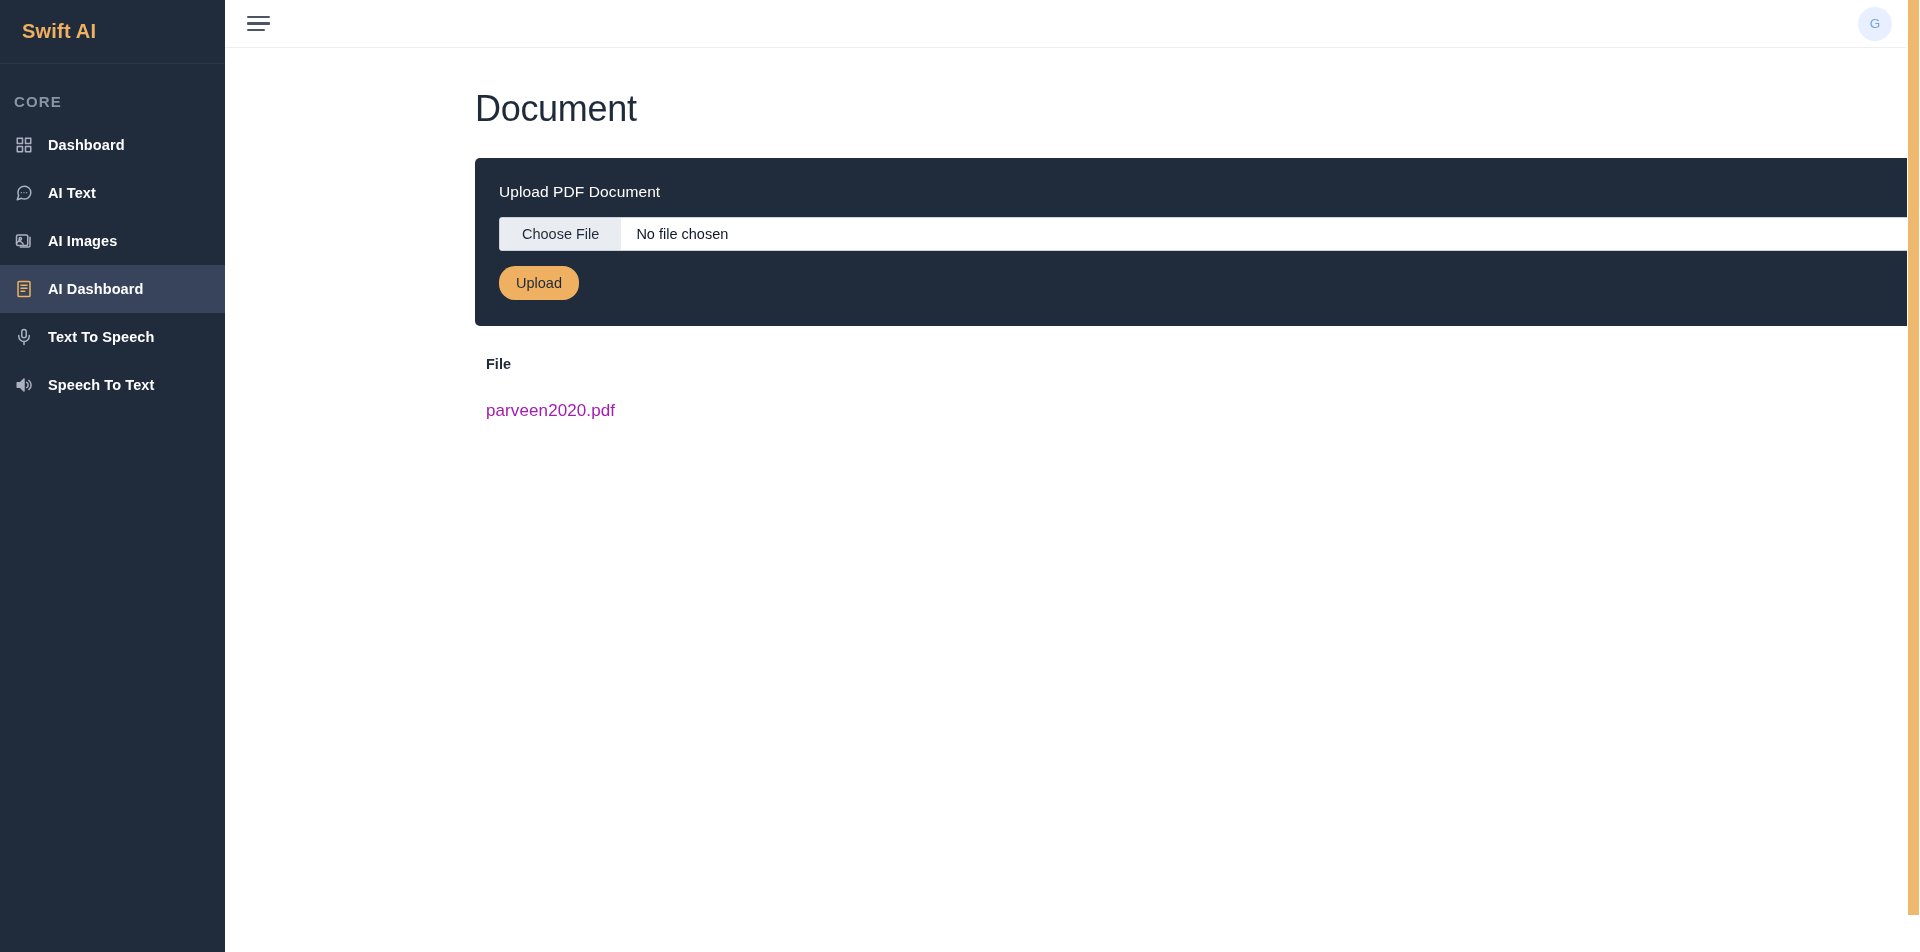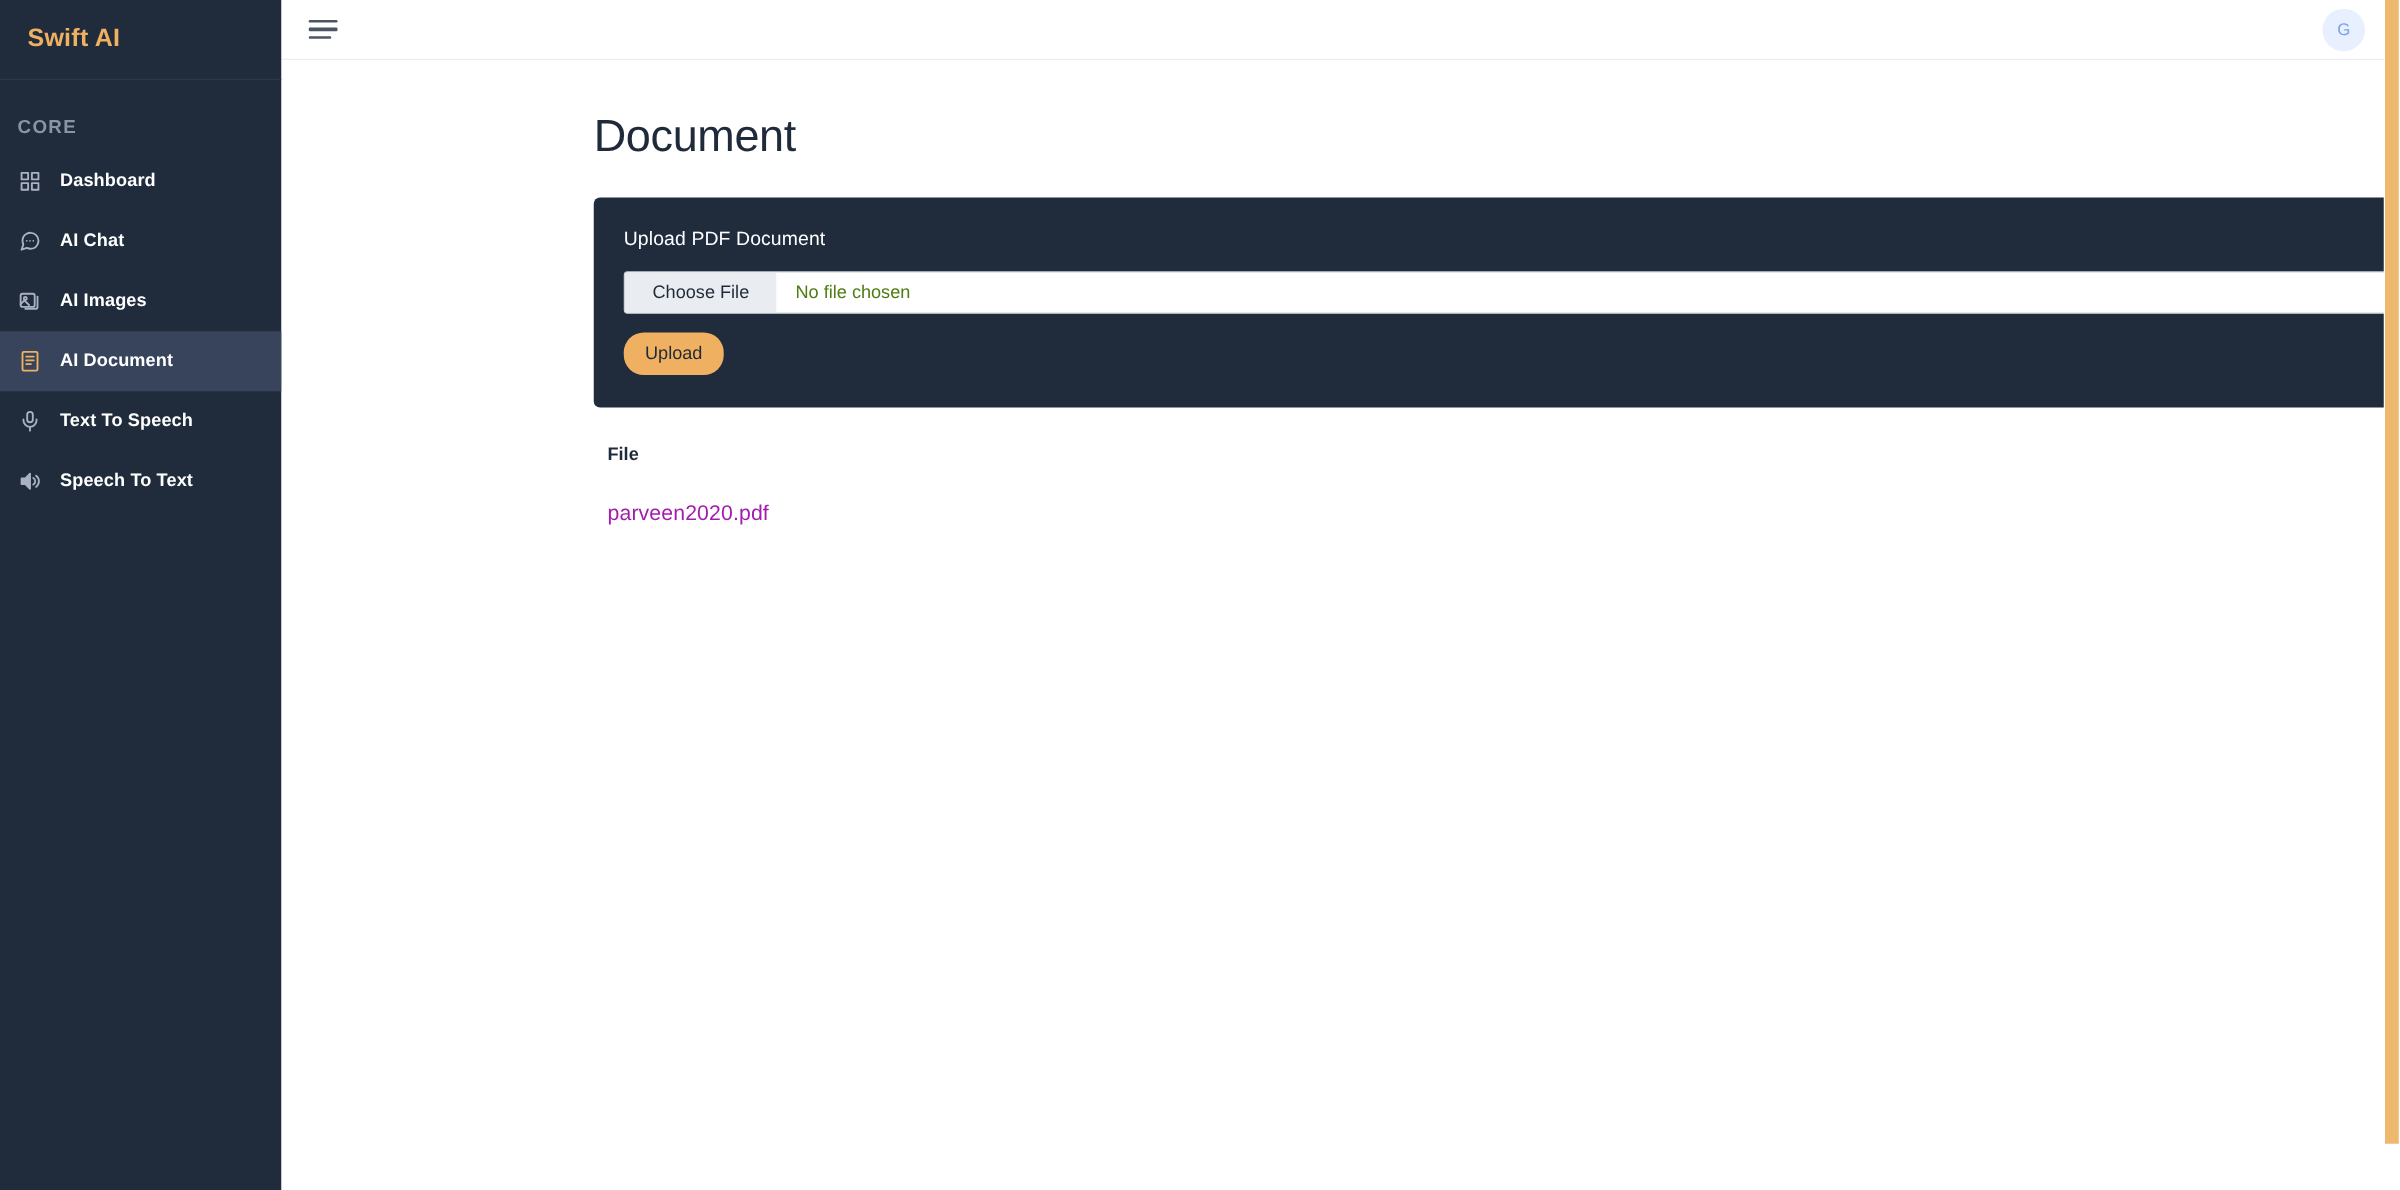--- a/index.html
+++ b/index.html
@@ -207,21 +207,21 @@
     border-right: 1px solid #ffffff;
     white-space: nowrap;
     cursor: pointer;
   }
 
   #file-chosen-label {
     display: flex;
     align-items: center;
     padding-left: 14px;
     font-size: 14.5px;
-    color: #4d7c0f;
+    color: #0f172a;
     white-space: nowrap;
   }
 
   #upload-button {
     background: #efb161;
     color: #1f2937;
     border: none;
     border-radius: 16px;
     font-family: "Liberation Sans", sans-serif;
     font-size: 14.5px;
@@ -305,21 +305,21 @@
 
     <div class="nav-item">
       <span class="nav-icon">
         <svg width="18" height="18" viewBox="0 0 24 24" fill="none" stroke="currentColor" stroke-width="2" stroke-linecap="round" stroke-linejoin="round">
           <path d="M21 11.5a8.38 8.38 0 0 1-.9 3.8 8.5 8.5 0 0 1-7.6 4.7 8.38 8.38 0 0 1-3.8-.9L3 21l1.9-5.7a8.38 8.38 0 0 1-.9-3.8 8.5 8.5 0 0 1 4.7-7.6 8.38 8.38 0 0 1 3.8-.9h.5a8.48 8.48 0 0 1 8 8v.5z"></path>
           <circle cx="8.5" cy="11.5" r="0.9" fill="currentColor" stroke="none"></circle>
           <circle cx="12" cy="11.5" r="0.9" fill="currentColor" stroke="none"></circle>
           <circle cx="15.5" cy="11.5" r="0.9" fill="currentColor" stroke="none"></circle>
         </svg>
       </span>
-      <span class="nav-label">AI Chat</span>
+      <span class="nav-label">AI Text</span>
     </div>
 
     <div class="nav-item">
       <span class="nav-icon">
         <svg width="18" height="18" viewBox="0 0 24 24" fill="none" stroke="currentColor" stroke-width="2" stroke-linecap="round" stroke-linejoin="round">
           <rect x="2" y="4" width="15" height="14" rx="2"></rect>
           <circle cx="7" cy="9" r="1.6"></circle>
           <path d="M2 15l4-4 5 5"></path>
           <path d="M20 7v11a2 2 0 0 1-2 2H7"></path>
         </svg>
@@ -329,21 +329,21 @@
 
     <div class="nav-item active">
       <span class="nav-icon">
         <svg width="18" height="18" viewBox="0 0 24 24" fill="none" stroke="currentColor" stroke-width="2" stroke-linecap="round" stroke-linejoin="round">
           <rect x="4" y="2" width="16" height="20" rx="1.5"></rect>
           <line x1="8" y1="7" x2="16" y2="7"></line>
           <line x1="8" y1="11" x2="16" y2="11"></line>
           <line x1="8" y1="15" x2="13" y2="15"></line>
         </svg>
       </span>
-      <span class="nav-label">AI Document</span>
+      <span class="nav-label">AI Dashboard</span>
     </div>
 
     <div class="nav-item">
       <span class="nav-icon">
         <svg width="18" height="18" viewBox="0 0 24 24" fill="none" stroke="currentColor" stroke-width="2" stroke-linecap="round" stroke-linejoin="round">
           <rect x="9" y="2" width="6" height="11" rx="3"></rect>
           <path d="M5 10v1a7 7 0 0 0 14 0v-1"></path>
           <line x1="12" y1="19" x2="12" y2="22"></line>
         </svg>
       </span>

